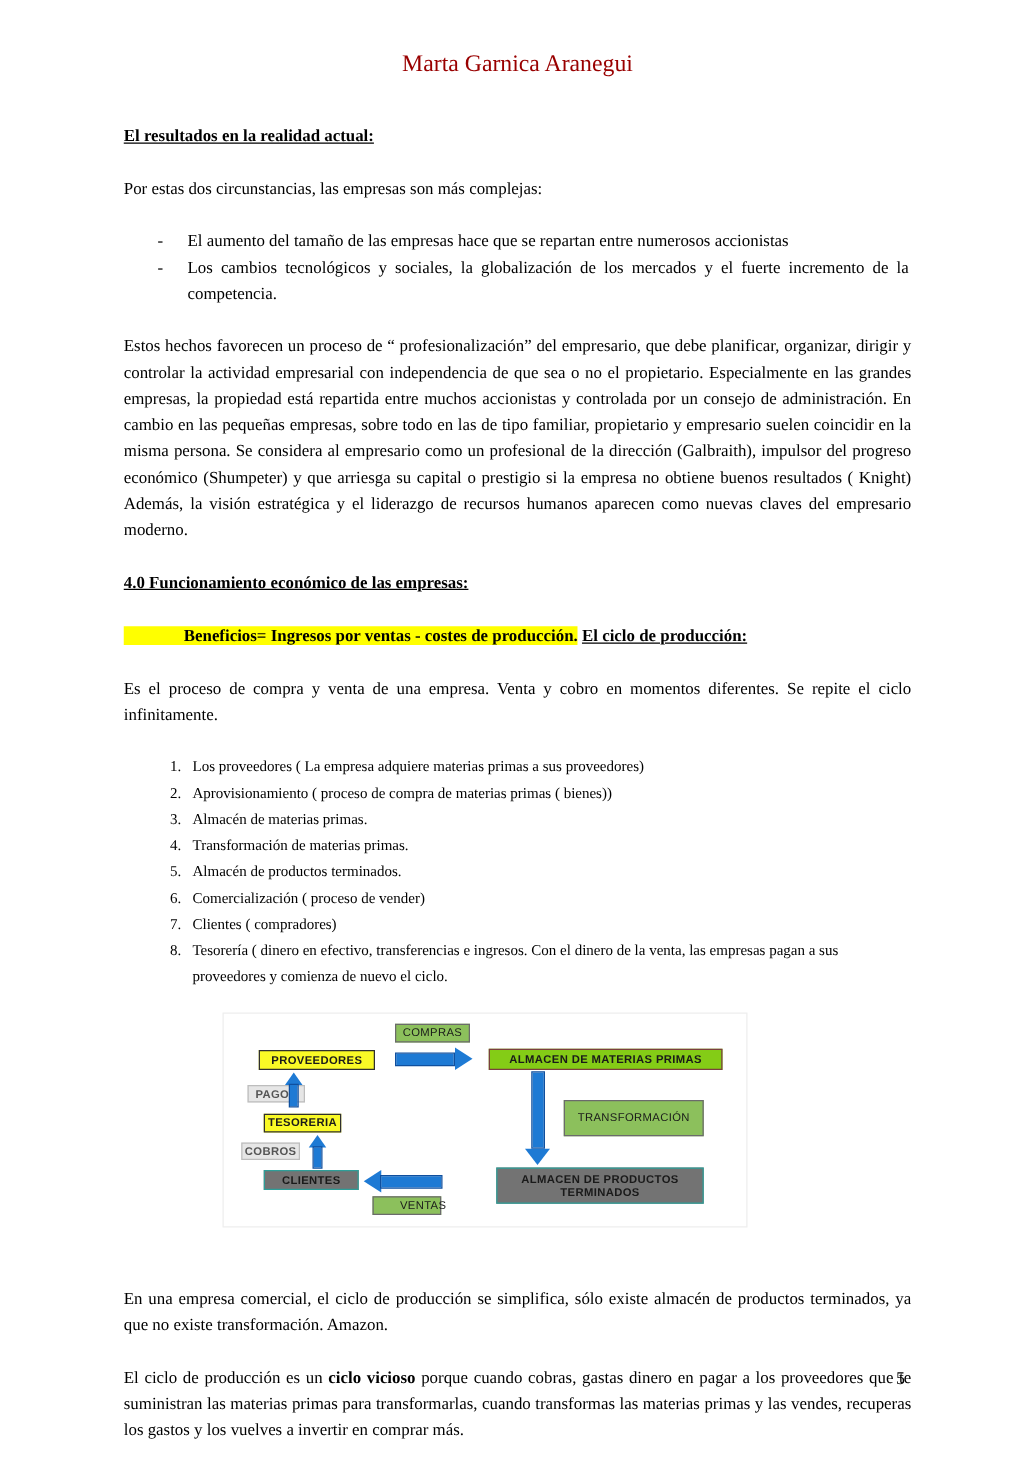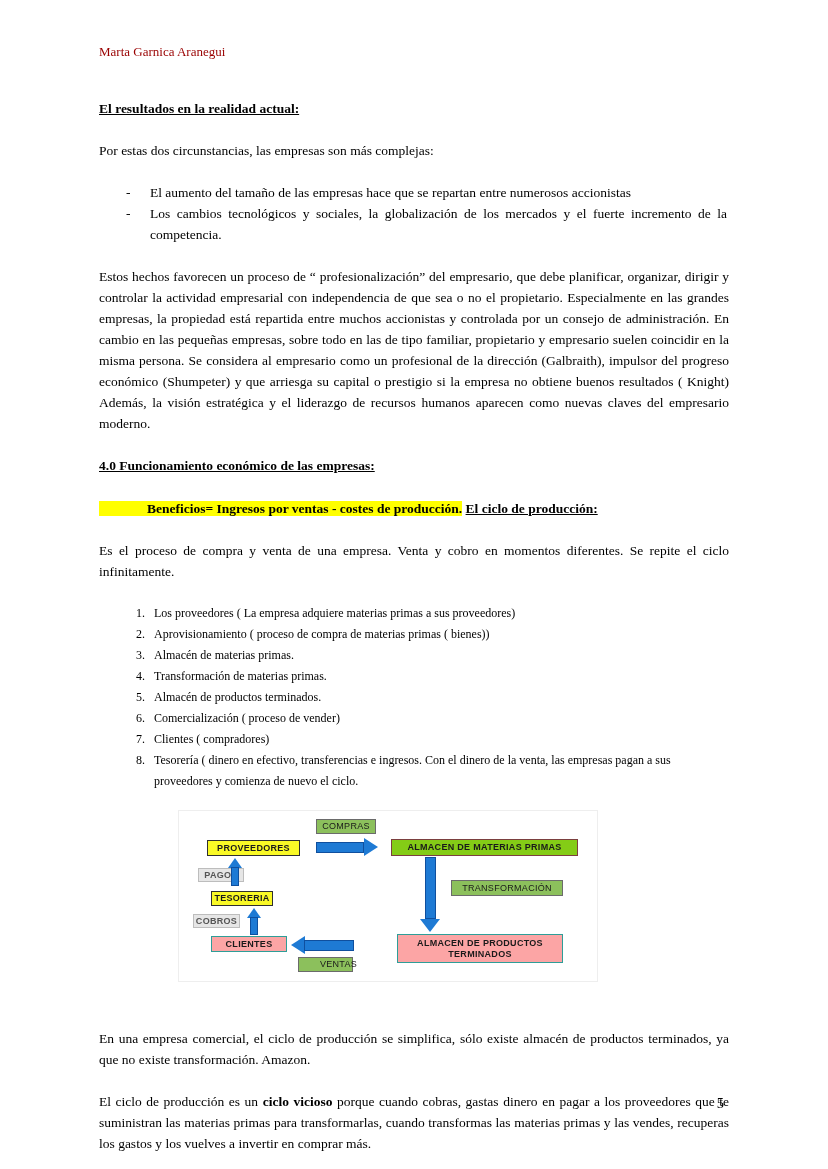--- a/index.html
+++ b/index.html
@@ -11,23 +11,23 @@
   }
   .page {
     position:relative;
     width:828px; height:1169px;
     padding:0 99px;
     overflow:hidden;
     background:#fff;
   }
   .author {
     padding-top:44px;
-    text-align:left;
+    text-align:center;
     color:#990000;
-    font-size:13px;
+    font-size:19px;
     line-height:16px;
   }
   .h {
     font-size:13.5px;
     font-weight:bold;
     text-decoration:underline;
     margin-top:38px;
     line-height:21px;
   }
   .h2 { margin-top:21px; }
@@ -83,21 +83,21 @@
     font-size:9px;
     letter-spacing:0.3px;
     text-align:center;
     line-height:1.15;
     border:1px solid #666;
     color:#1a1a1a;
     white-space:nowrap;
   }
   .green  { background:#8cc05c; border-color:#6b6b6b; }
   .yellow { background:#f9f926; border-color:#2f2f2f; font-weight:bold; }
-  .cyan   { background:#fca5a5; border-color:#2e9e98; font-weight:bold; }
+  .cyan   { background:#737373; border-color:#2e9e98; font-weight:bold; }
   .whitebox { background:#84cc16; border:1px solid #7b3f3f; font-weight:bold; }
   .graylabel { background:#e6e6e6; border:1px solid #bdbdbd; color:#555; font-weight:bold; }
   .wrap2 { white-space:normal; }
 
   .shaft { position:absolute; background:#1e7ad4; outline:1px solid #0f4f9e; }
   .head  { position:absolute; width:0; height:0; }
   .head-right { border-top:9px solid transparent; border-bottom:9px solid transparent; border-left:14px solid #1e7ad4; }
   .head-left  { border-top:9px solid transparent; border-bottom:9px solid transparent; border-right:14px solid #1e7ad4; }
   .head-up    { border-left:7px solid transparent; border-right:7px solid transparent; border-bottom:10px solid #1e7ad4; }
   .head-down  { border-left:10px solid transparent; border-right:10px solid transparent; border-top:13px solid #1e7ad4; }
@@ -141,21 +141,21 @@
     <li>Tesorería ( dinero en efectivo, transferencias e ingresos. Con el dinero de la venta, las empresas pagan a sus proveedores y comienza de nuevo el ciclo.</li>
   </ol>
 
   <div class="diagram">
 
     <div class="node green" style="left:137px; top:8px;  width:60px;  height:15px;">COMPRAS</div>
     <div class="node yellow" style="left:28px;  top:29px; width:93px;  height:16px;">PROVEEDORES</div>
     <div class="node whitebox" style="left:212px; top:28px; width:187px; height:17px;">ALMACEN DE MATERIAS PRIMAS</div>
     <div class="node graylabel" style="left:19px; top:57px; width:46px; height:14px;">PAGOS</div>
     <div class="node yellow" style="left:32px;  top:80px; width:62px;  height:15px;">TESORERIA</div>
-    <div class="node green" style="left:272px; top:69px; width:112px; height:16px;">TRANSFORMACIÓN</div>
+    <div class="node green" style="left:272px; top:69px; width:112px; height:29px;">TRANSFORMACIÓN</div>
     <div class="node graylabel" style="left:14px; top:103px; width:47px; height:14px;">COBROS</div>
     <div class="node cyan" style="left:32px; top:125px; width:76px; height:16px;">CLIENTES</div>
     <div class="node cyan wrap2" style="left:180px; top:123px; width:166px; height:29px;margin-left:38px;">ALMACEN DE PRODUCTOS TERMINADOS</div>
     <div class="node green" style="left:119px; top:146px; width:55px; height:15px; z-index:2;padding-left:26px;">VENTAS</div>
 
     <div class="shaft" style="left:138px; top:32px; width:46px; height:9px;"></div>
     <div class="head head-right" style="left:185px; top:27px;"></div>
 
     <div class="shaft" style="left:247px; top:47px; width:9px; height:60px;"></div>
     <div class="head head-down" style="left:241px; top:108px;"></div>

